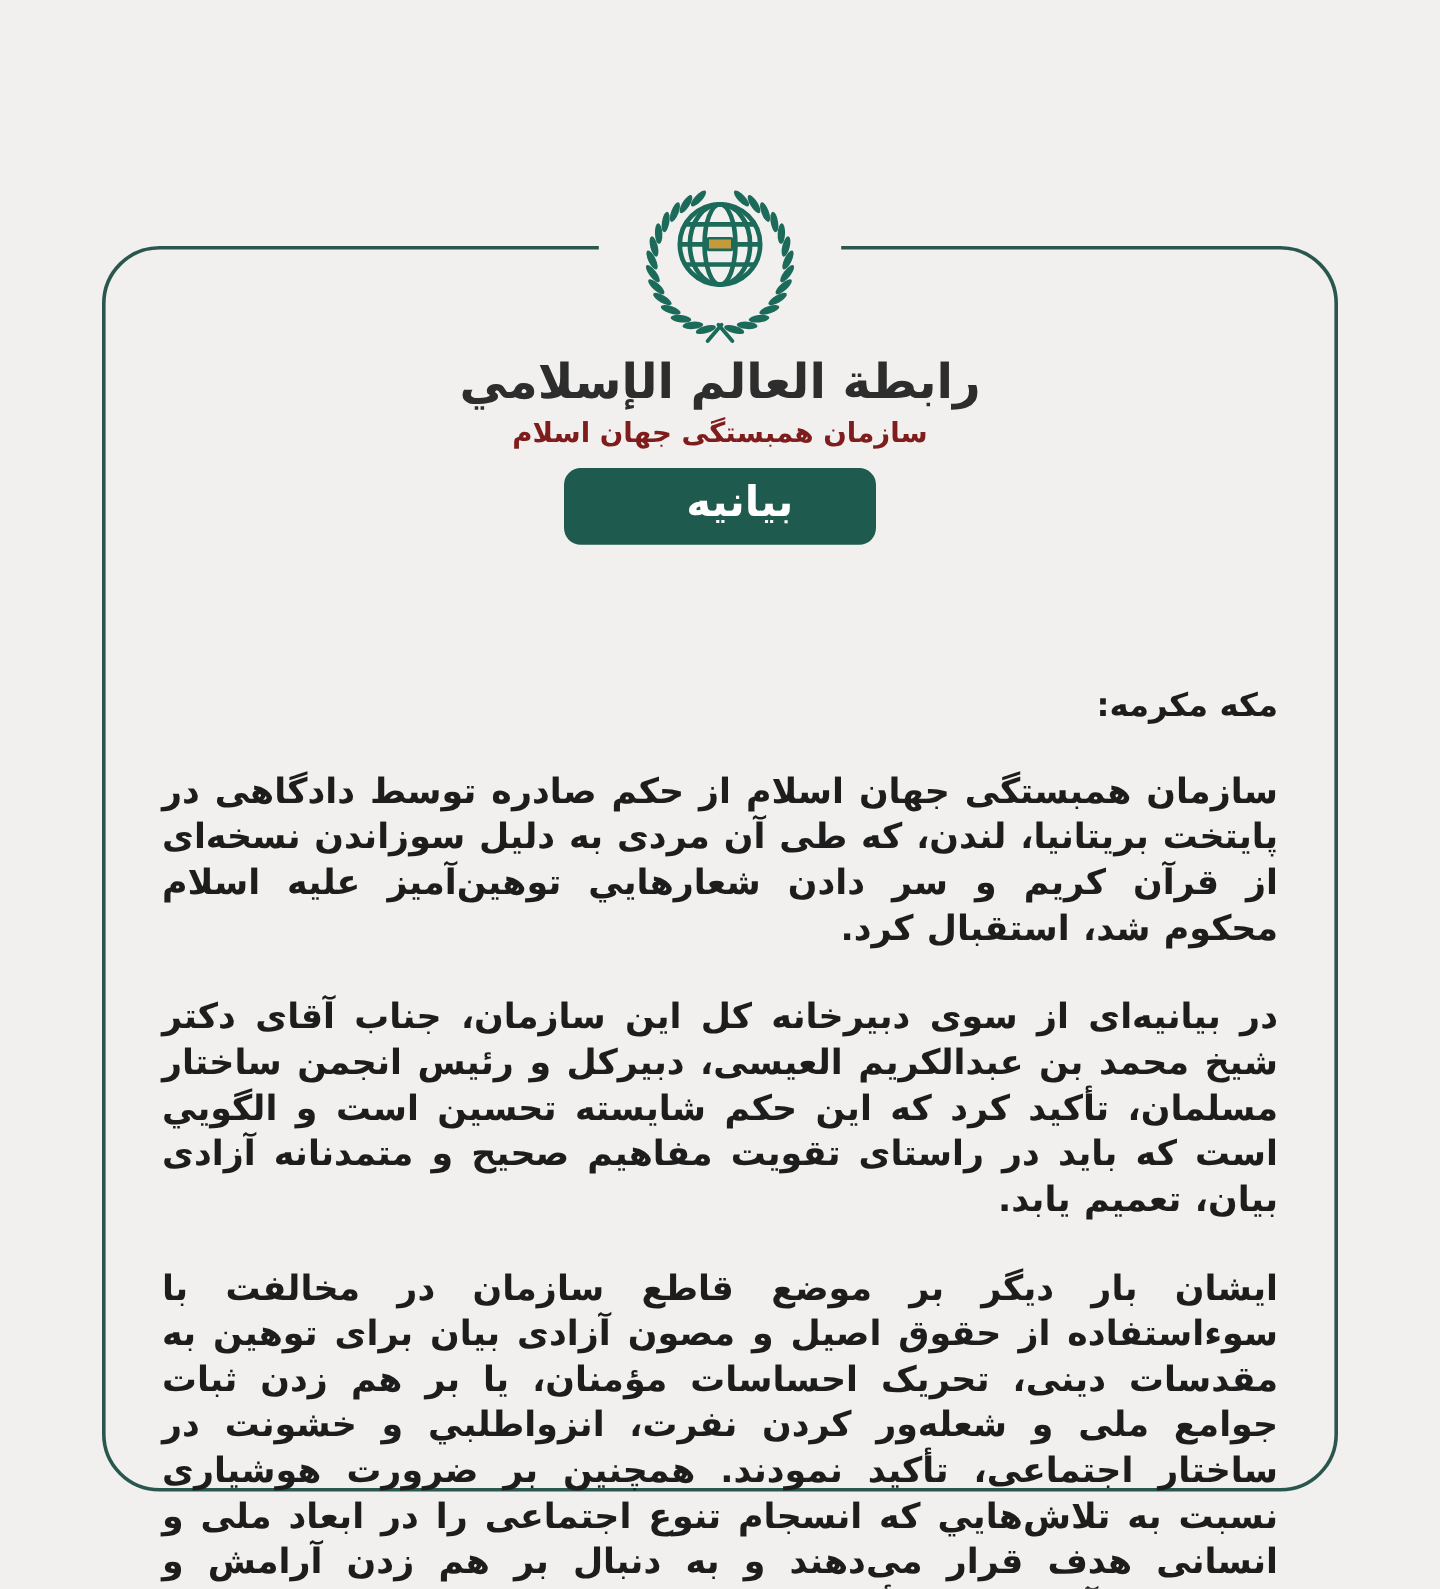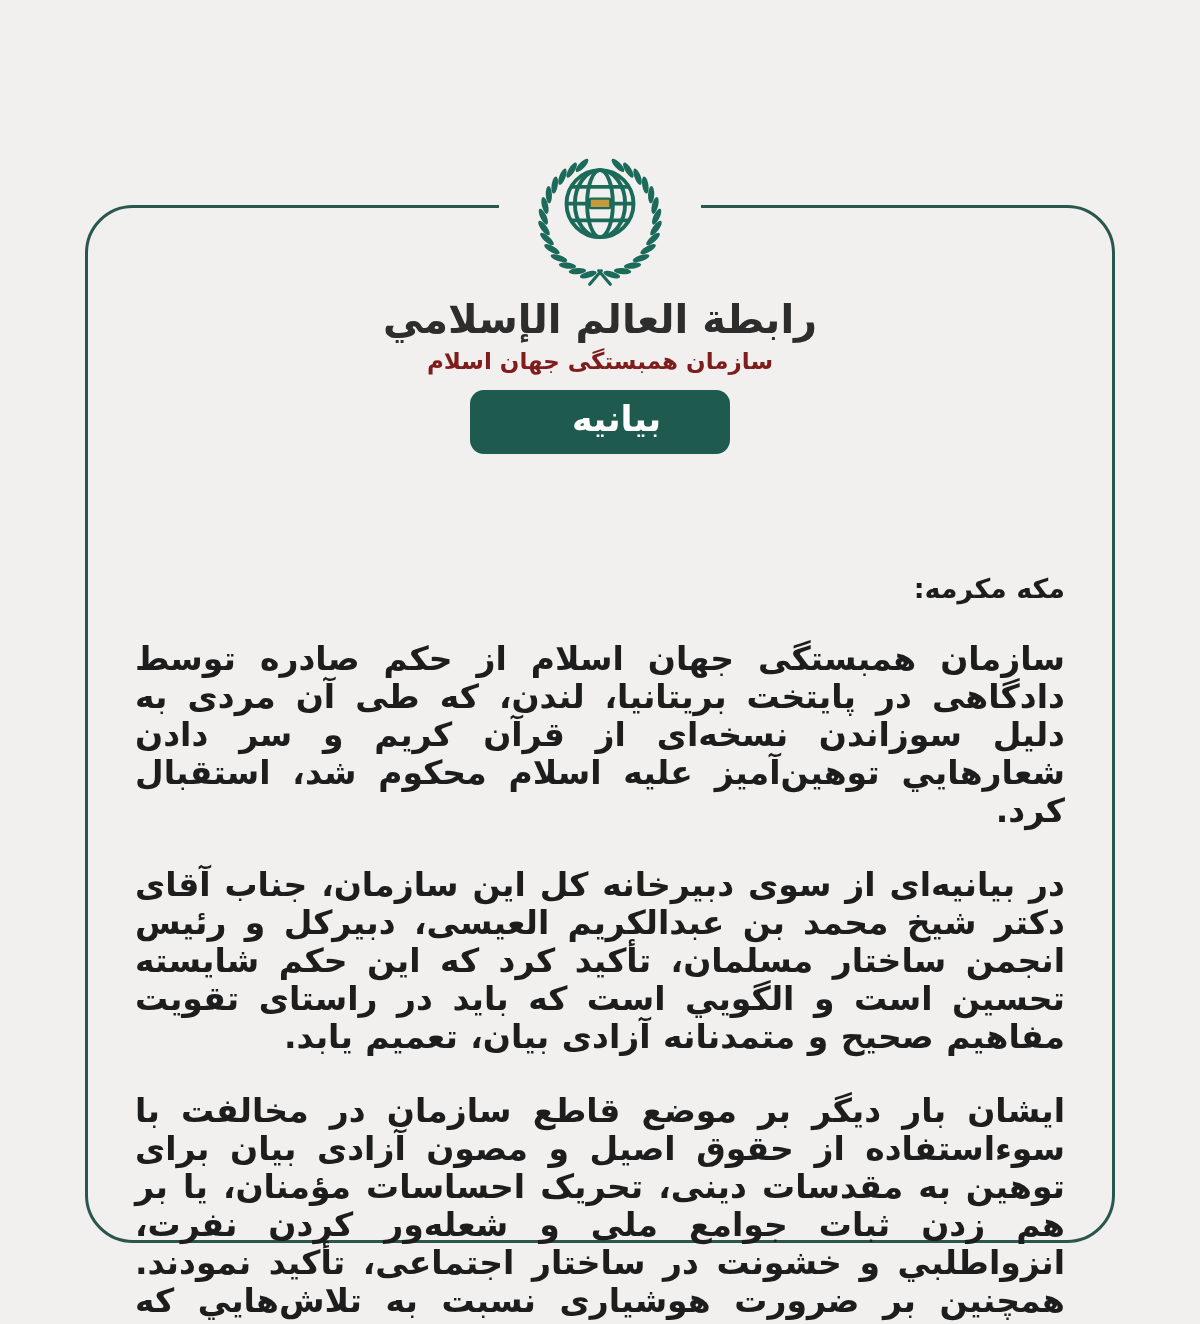--- a/index.html
+++ b/index.html
@@ -79,21 +79,21 @@
     direction:rtl;
     color:var(--text);
   }
   .dateline{
     font-size:27px;
     font-weight:bold;
     text-align:right;
     margin-bottom:36px;
   }
   .statement p{
-    font-size:33px;
+    font-size:29px;
     font-weight:bold;
     line-height:38px;
     text-align:justify;
     margin-bottom:36px;
     word-spacing:1px;
   }
   .statement p:last-child{margin-bottom:0;}
 </style>
 </head>
 <body>

